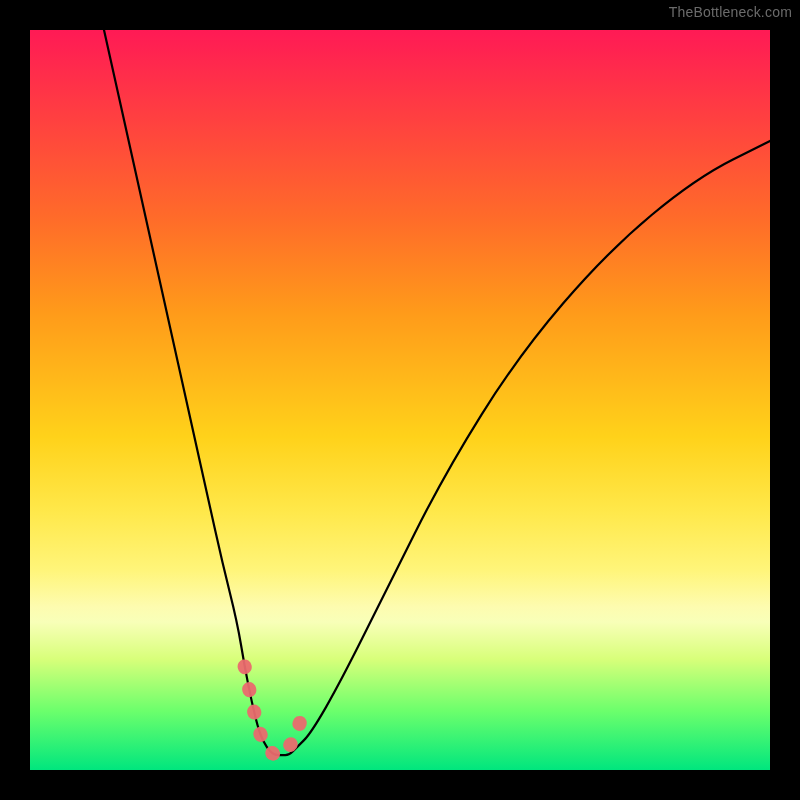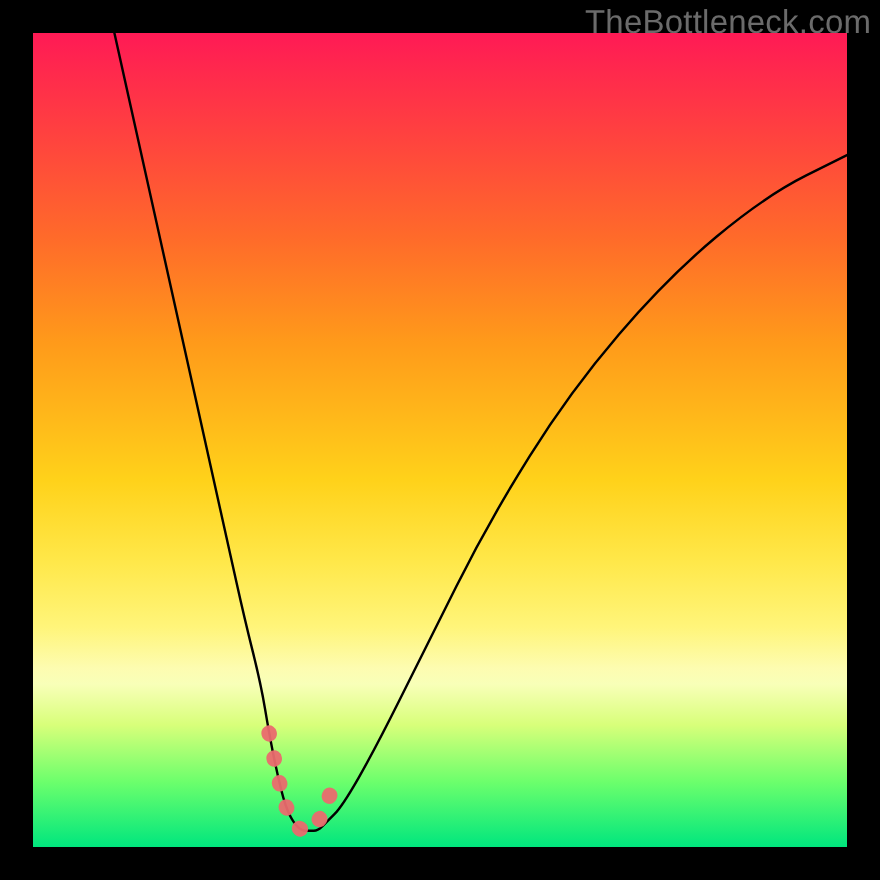--- a/index.html
+++ b/index.html
@@ -38,21 +38,21 @@
       #d8ff7a 85%,
       #6cff6c 92%,
       #00e67e 100%
     );
   }
   .watermark {
     position: absolute;
     top: 4px;
     right: 8px;
     color: #6b6b6b;
-    font-size: 30px;
+    font-size: 14px;
     font-weight: 500;
     letter-spacing: 0.2px;
     user-select: none;
   }
   svg.curve {
     position: absolute;
     left: 0;
     top: 0;
     width: 740px;
     height: 740px;

